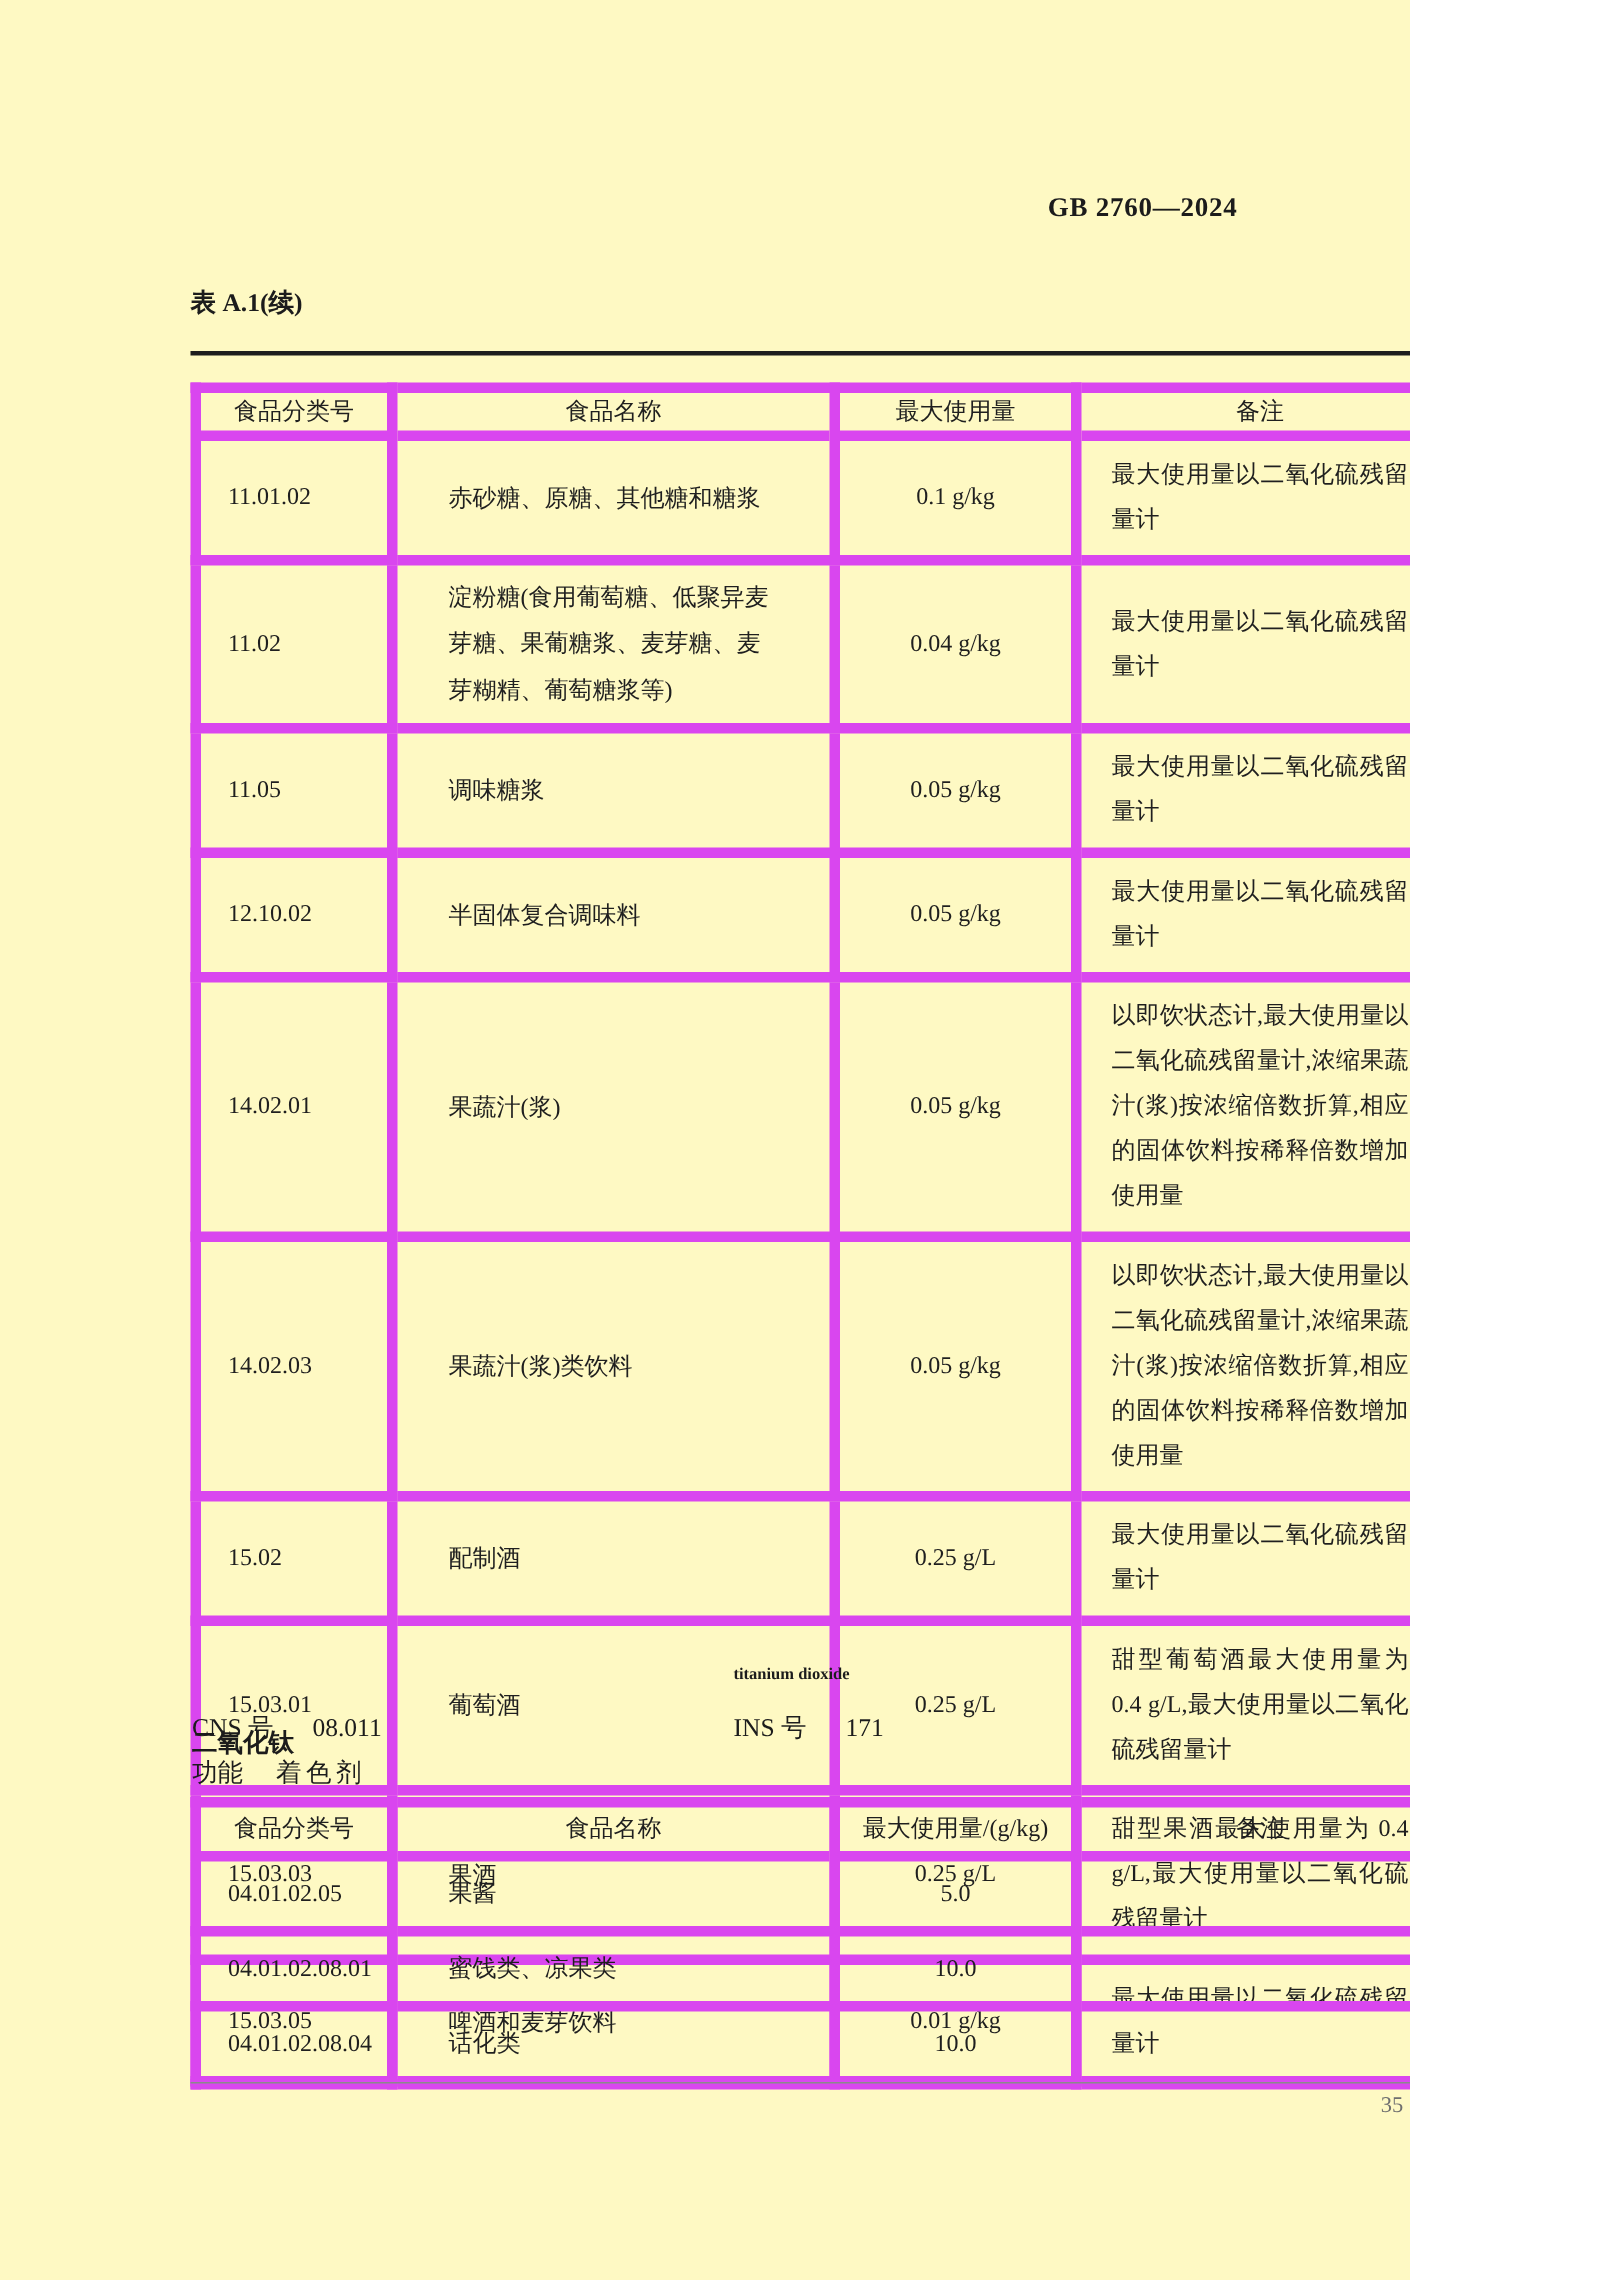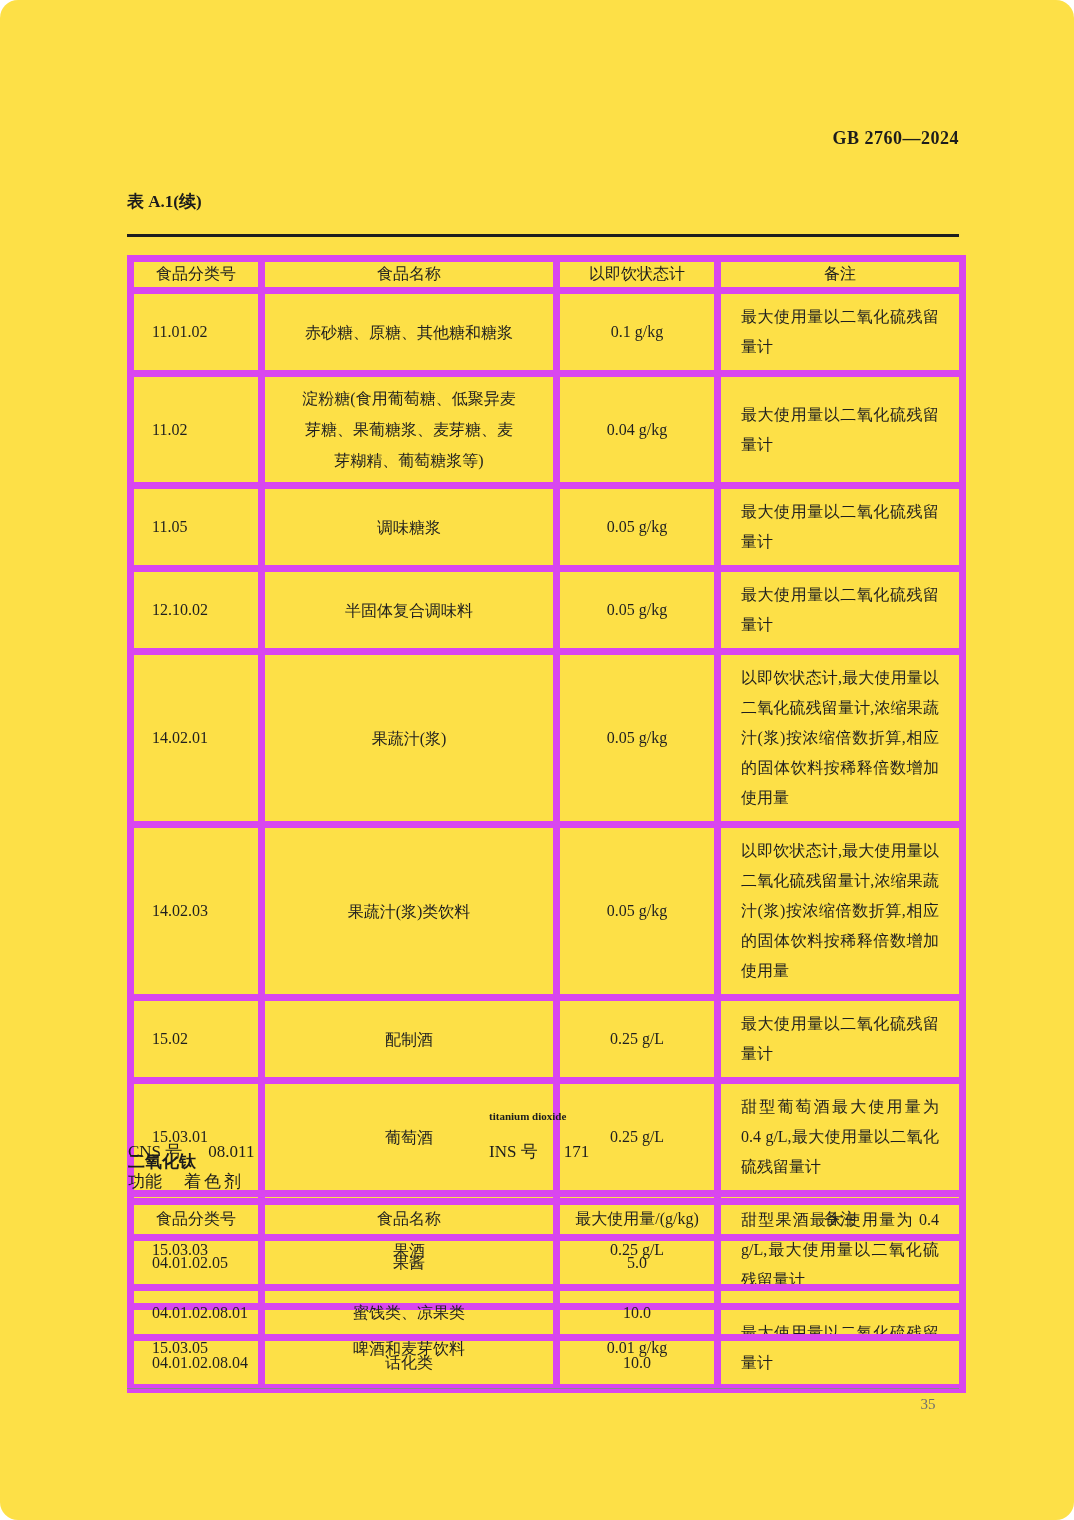--- a/index.html
+++ b/index.html
@@ -1,24 +1,23 @@
 <!DOCTYPE html>
 <html><head>
 <meta charset="utf-8">
 <style>
   html, body { margin: 0; padding: 0; background: #ffffff; }
   .page {
     position: relative;
-    width: 1074px;
+    width: 940px;
     height: 1520px;
-    background: #fde047;
+    background: #fef9c3;
     font-family: "Liberation Serif", "DejaVu Serif", serif;
     color: #1c1c1c;
     overflow: hidden;
-    border-radius: 18px;
   }
   .doc-number {
     position: absolute;
     top: 128px;
     right: 115px;
     font-size: 18px;
     font-weight: bold;
     letter-spacing: 0.5px;
   }
   .table-caption {
@@ -51,21 +50,21 @@
     border: 7px solid #d946ef;
     vertical-align: middle;
     font-weight: normal;
     overflow: hidden;
   }
   table.gb-table { border: 2px solid #2b2b2b; }
   table.gb-table thead th { border-bottom: 2px solid #2b2b2b; text-align: center; }
   .t1 { top: 255px; }
   .t2 { top: 1198px; }
   td.c-code { text-align: left; padding: 0 6px 0 18px; }
-  td.c-name { text-align: center; padding: 6px 34px; line-height: 31px; margin-left: 30px; }
+  td.c-name { text-align: left; padding: 6px 34px; line-height: 31px; margin-left: 30px; }
   td.c-max  { text-align: center; padding: 0 4px; }
   td.c-note {
     text-align: justify;
     text-justify: inter-ideograph;
     padding: 8px 20px;
     line-height: 30px;
   }
   .t2 td.c-note { padding: 0 20px; }
   .additive-block { position: absolute; left: 128px; top: 1110px; width: 832px; }
   .additive-row { position: relative; height: 30px; }
@@ -114,21 +113,21 @@
     <colgroup>
       <col style="width:131px">
         <col style="width:295px">
         <col style="width:161px">
         <col style="width:245px">
     </colgroup>
     <thead>
       <tr style="height:32px">
         <th>食品分类号</th>
         <th>食品名称</th>
-        <th>以即饮状态计</th>
+        <th>最大使用量</th>
         <th>备注</th>
       </tr>
     </thead>
     <tbody>
       <tr style="height:66px">
         <td class="c-code">11.01.02</td>
         <td class="c-name">赤砂糖、原糖、其他糖和糖浆</td>
         <td class="c-max">0.1 g/kg</td>
         <td class="c-note">最大使用量以二氧化硫残留量计</td>
       </tr>

